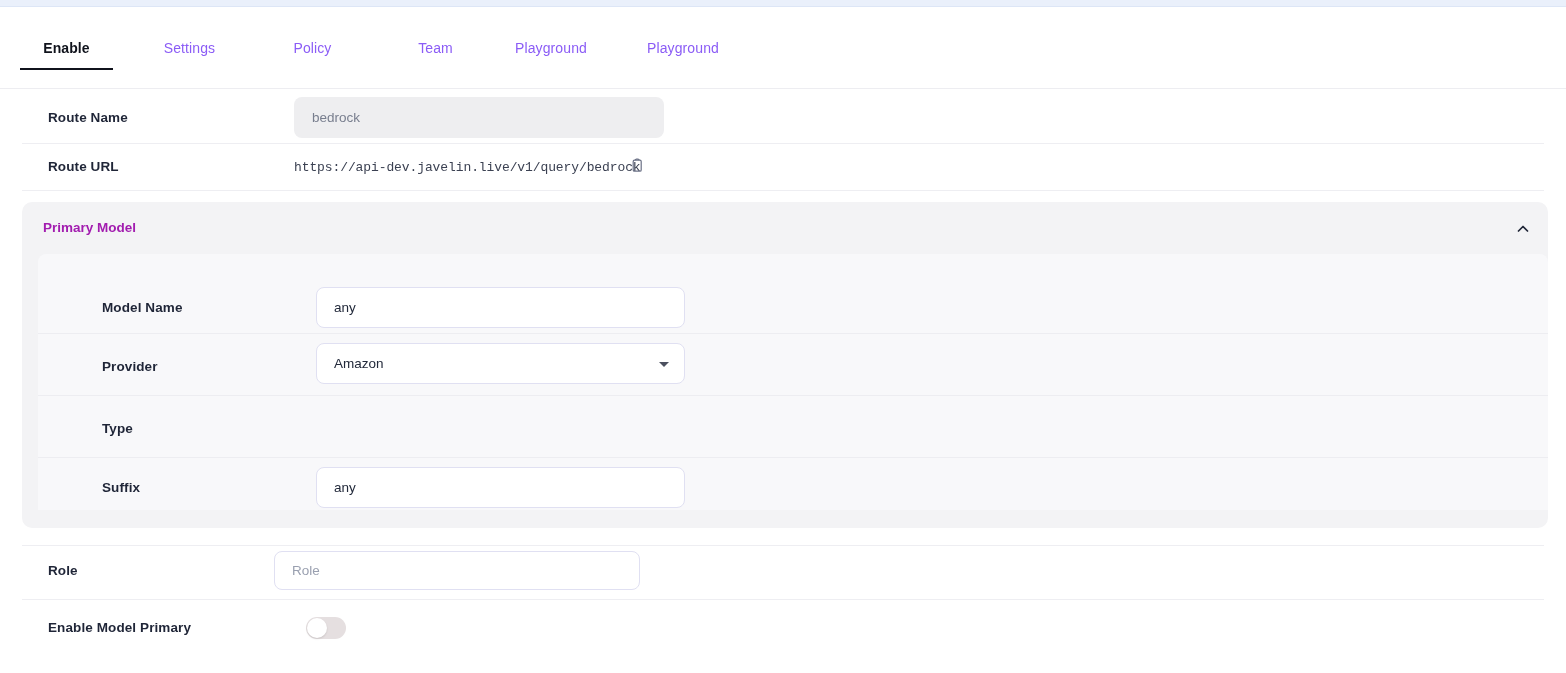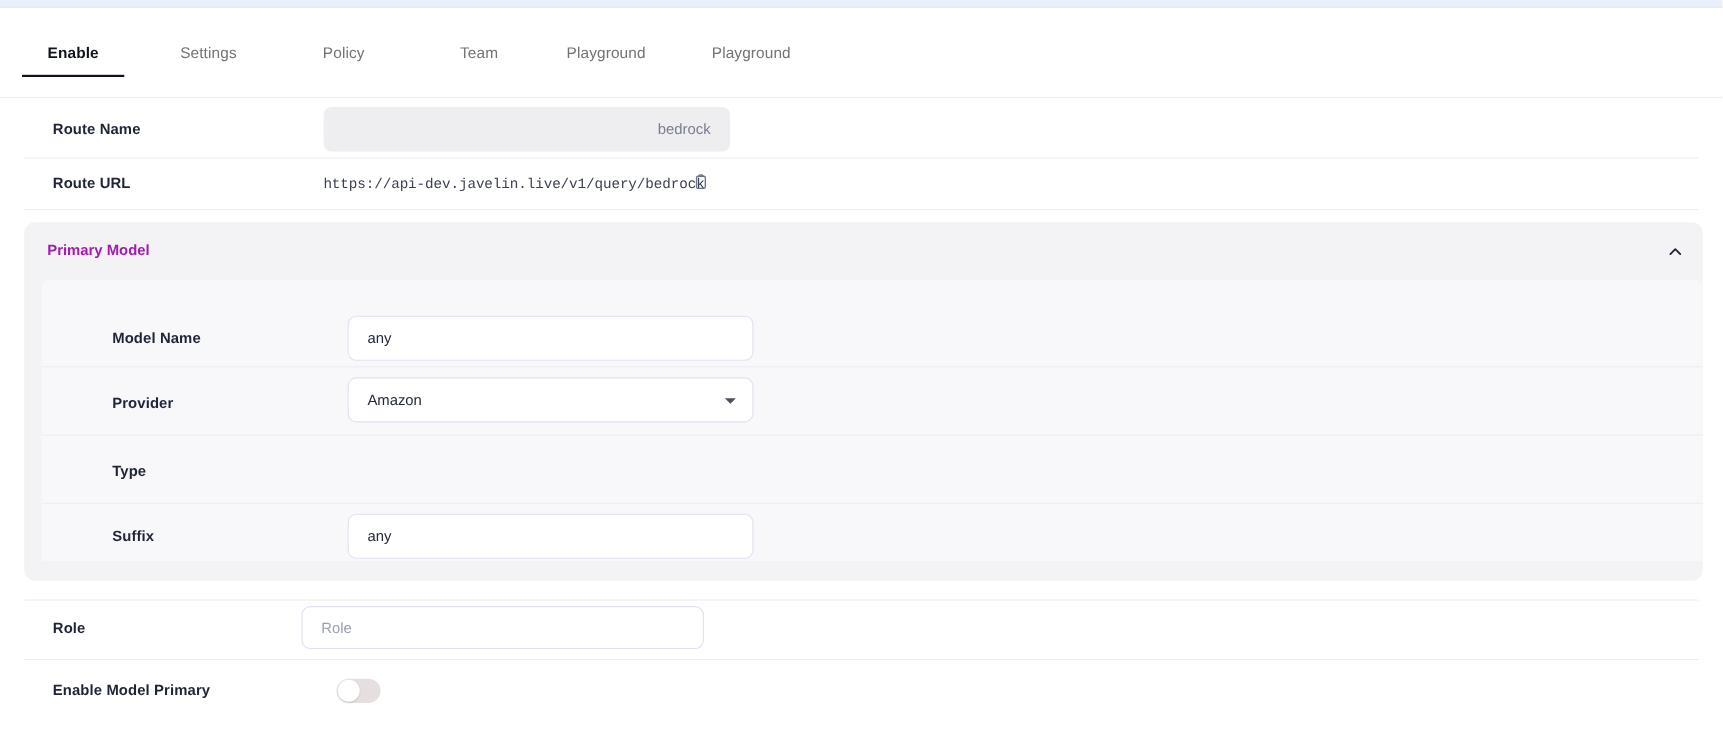--- a/index.html
+++ b/index.html
@@ -24,21 +24,21 @@
 
   
   .tabbar {
     position: absolute; top: 28px; left: 0;
     width: 1566px; height: 42px;
   }
   .tab {
     position: absolute; top: 0;
     height: 42px;
     font-size: 14px;
-    color: #737373;
+    color: #8b5cf6;
     letter-spacing: .1px;
     cursor: pointer;
     text-align: center;
     padding-top: 12px;
   }
   .tab.active {
     color: #10131c;
     font-weight: 700;
     border-bottom: 2px solid #10131c;
   }
@@ -76,21 +76,20 @@
     border-radius: 8px;
     font-size: 13.5px;
     color: #22293a;
     display: flex; align-items: center;
     padding: 0 17px;
   }
   .input.disabled {
     background: #eeeef0;
     border-color: transparent;
     color: #787e8e;
-    justify-content: flex-end;
   }
   .input .ph { color: #9aa0b0; }
 
   .select-caret {
     position: absolute; right: 15px; top: 50%;
     width: 0; height: 0;
     margin-top: -2px;
     border-left: 5px solid transparent;
     border-right: 5px solid transparent;
     border-top: 5px solid #4b505f;

